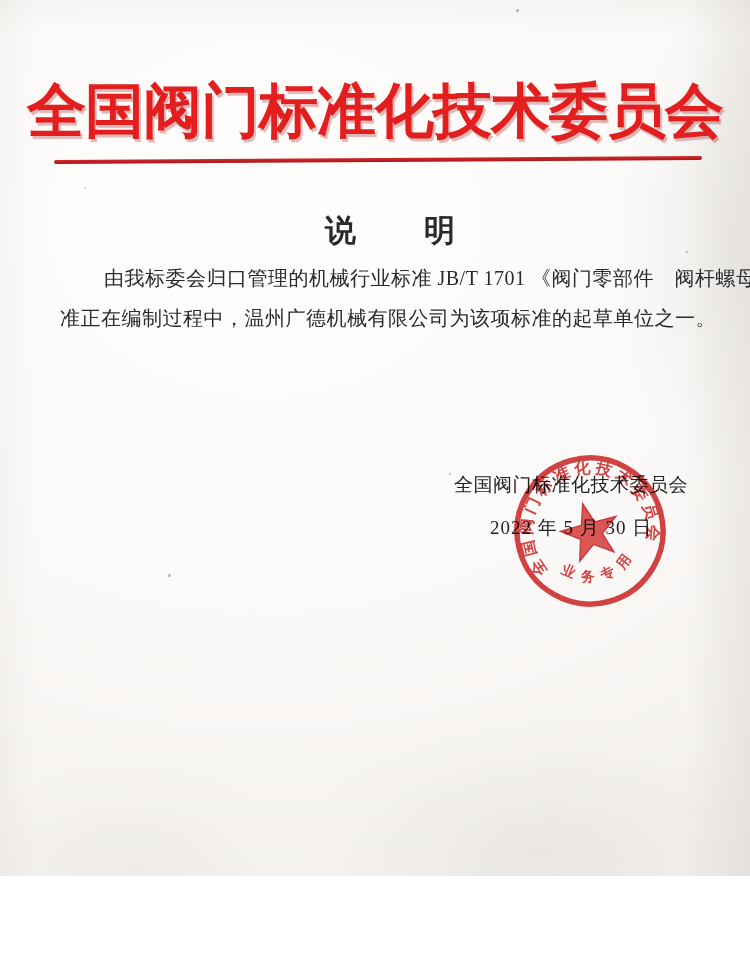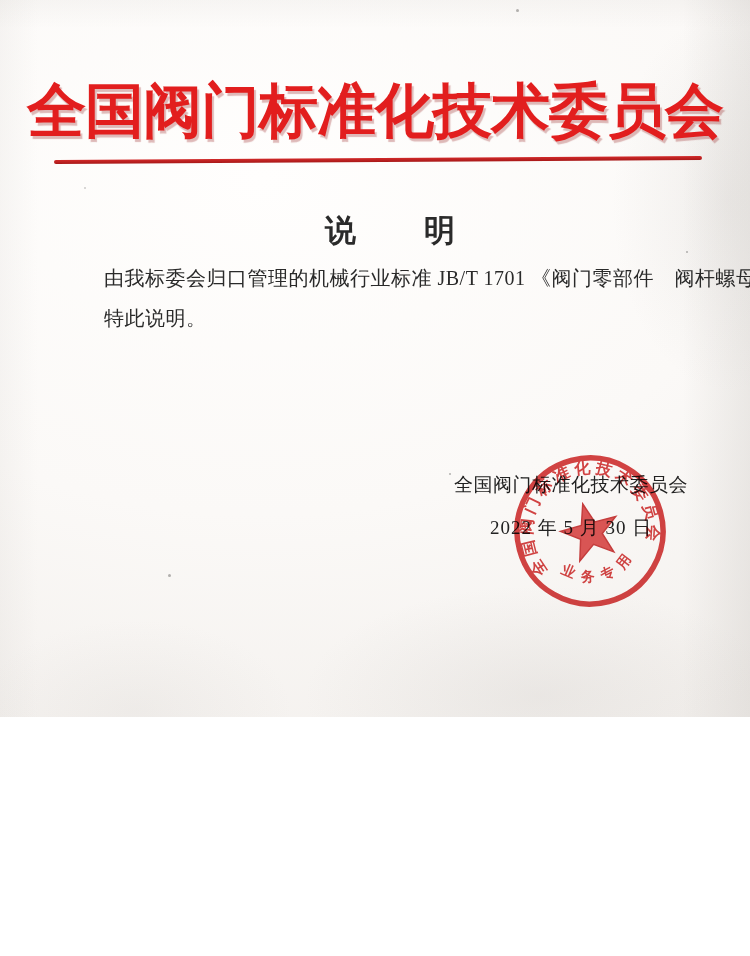--- a/index.html
+++ b/index.html
@@ -1,17 +1,17 @@
 <!DOCTYPE html>
 <html><head>
 <meta charset="utf-8">
 <style>
   html,body{margin:0;padding:0;background:#ffffff;}
   .page{
-    position:relative;width:750px;height:717px;overflow:hidden;
+    position:relative;width:750px;height:876px;overflow:hidden;
     font-family:"Liberation Serif","DejaVu Serif",serif;
     background:radial-gradient(ellipse 120% 85% at 35% 25%, #fffefd 0%, #fbf9f7 55%, #f3f0ed 100%);
   }
   .paper-shade{
     position:absolute;inset:0;pointer-events:none;
     background:
       linear-gradient(90deg, rgba(185,180,175,0.10) 0%, rgba(185,180,175,0) 5%, rgba(185,180,175,0) 91%, rgba(175,170,165,0.20) 100%),
       linear-gradient(180deg, rgba(200,196,192,0.12) 0%, rgba(200,196,192,0) 4%),
       radial-gradient(ellipse 22% 38% at 97% 28%, rgba(170,165,160,0.14), rgba(170,165,160,0) 70%),
       radial-gradient(ellipse 45% 22% at 72% 97%, rgba(175,170,165,0.16), rgba(175,170,165,0) 70%),
@@ -71,21 +71,21 @@
   <div class="paper-shade"></div>
 
   <h1 class="letterhead">全国阀门标准化技术委员会</h1>
 
   <div class="red-rule"></div>
 
   <h2 class="doc-title">说　　明</h2>
 
   <div class="body-text">
     <div class="line indent">由我标委会归口管理的机械行业标准 JB/T 1701 《阀门零部件　阀杆螺母》，</div>
-    <div class="line indent">特此说明。</div>
+    <div class="line">准正在编制过程中，温州广德机械有限公司为该项标准的起草单位之一。</div>
   </div>
 
   <div class="signature">
     <div class="sig-org">全国阀门标准化技术委员会</div>
     <div class="sig-date">2022 年 5 月 30 日</div>
   </div>
 
   <svg class="seal" viewBox="0 0 180 180" xmlns="http://www.w3.org/2000/svg">
     <circle class="seal-ring" cx="90" cy="90" r="73"></circle>
     <defs>

